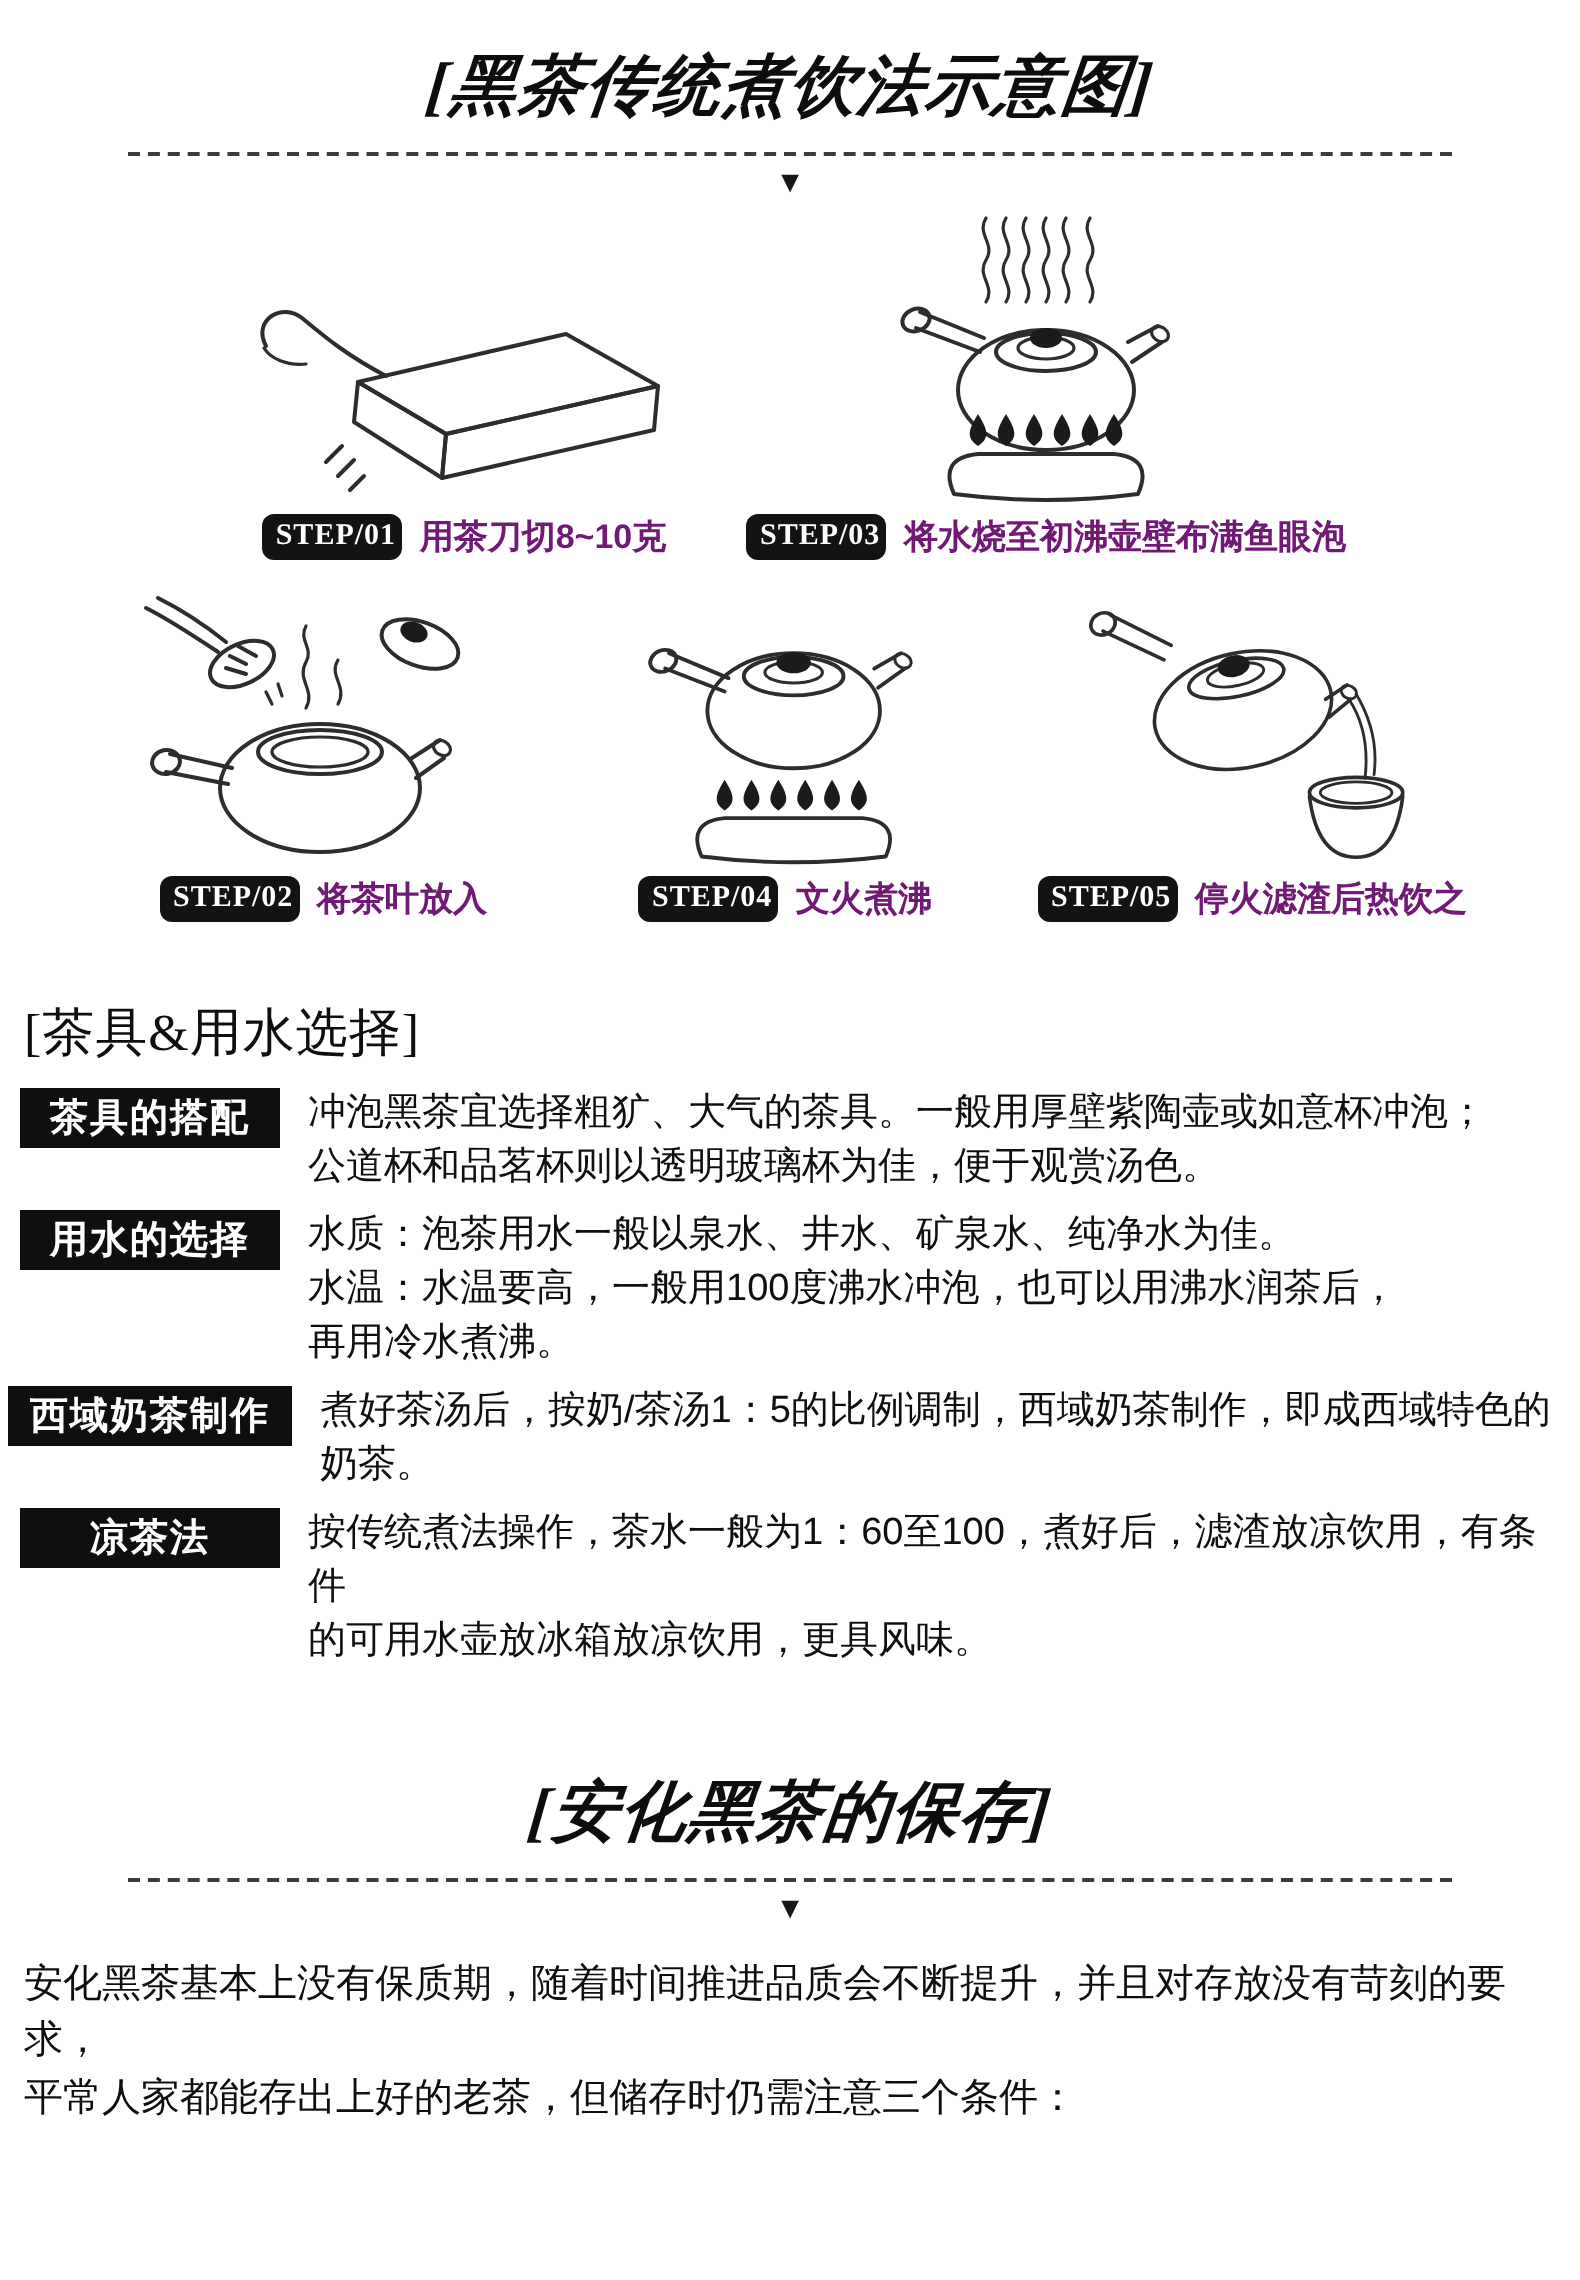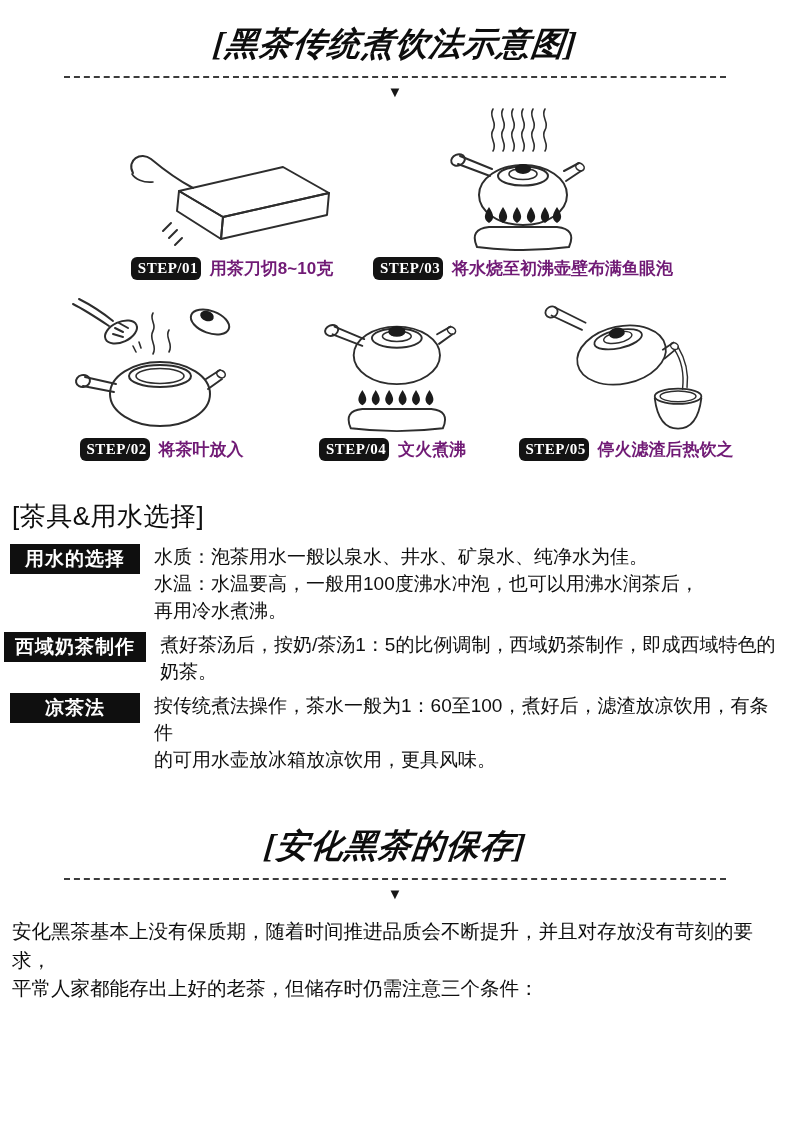--- a/index.html
+++ b/index.html
@@ -32,21 +32,21 @@
   }
   .step-caption .cap-text{font-size:17px;font-weight:600;color:#701a75;}
 
   svg .ln{fill:none;stroke:#2d2d2d;stroke-width:2;stroke-linecap:round;stroke-linejoin:round;}
   svg .thin{stroke-width:1.6;}
   svg .fillb{fill:#1b1b1b;stroke:none;}
 
   
   .sel-section{margin-top:38px;padding:0 10px;}
   .sel-title{
-    font-family:Liberation Sans, sans-serif;font-weight:normal;font-size:26px;
+    font-family:Liberation Serif, serif;font-weight:normal;font-size:26px;
     color:#0e0e0e;margin:0 0 10px 2px;letter-spacing:.5px;
   }
   .sel-row{display:flex;gap:14px;margin-bottom:7px;align-items:flex-start;}
   .sel-label{
     background:#0f0f0f;color:#fff;font-size:19px;font-weight:bold;
     min-width:130px;text-align:center;padding:2px 5px;box-sizing:border-box;
     flex:0 0 auto;letter-spacing:1px;
   }
   .sel-row.wide .sel-label{min-width:142px;margin-left:-6px;}
   .sel-text{
@@ -199,20 +199,25 @@
       <div class="step-caption">
         <span class="step-badge">STEP/05</span>
         <span class="cap-text">停火滤渣后热饮之</span>
       </div>
     </div>
   </div>
 
   <div class="sel-section">
     <h2 class="sel-title">[茶具&amp;用水选择]</h2>
 
+    <div class="sel-row">
+      <span class="sel-label">茶具的搭配</span>
+      <p class="sel-text">冲泡黑茶宜选择粗犷、大气的茶具。一般用厚壁紫陶壶或如意杯冲泡；
+公道杯和品茗杯则以透明玻璃杯为佳，便于观赏汤色。</p>
+    </div>
 
     <div class="sel-row">
       <span class="sel-label">用水的选择</span>
       <p class="sel-text">水质：泡茶用水一般以泉水、井水、矿泉水、纯净水为佳。
 水温：水温要高，一般用100度沸水冲泡，也可以用沸水润茶后，
 再用冷水煮沸。</p>
     </div>
 
     <div class="sel-row wide">
       <span class="sel-label">西域奶茶制作</span>

